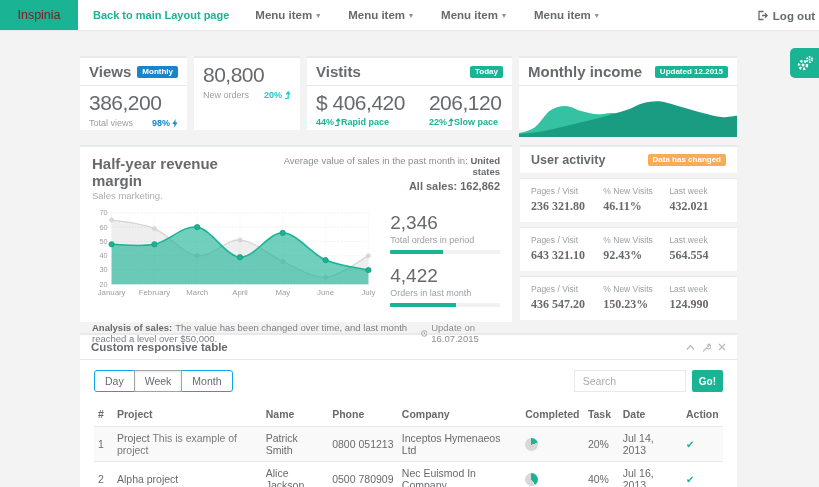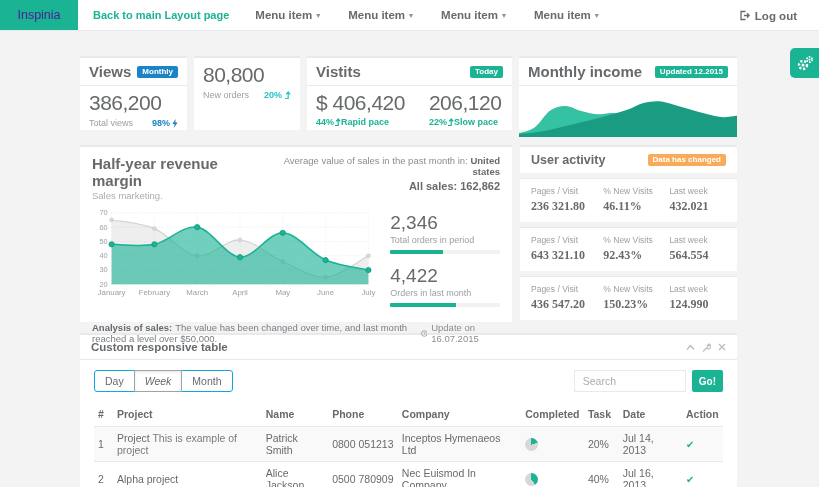--- a/index.html
+++ b/index.html
@@ -1,26 +1,26 @@
 <!DOCTYPE html>
 <html><head>
 <meta charset="utf-8">
 <style>
   * { margin:0; padding:0; box-sizing:border-box; }
   html,body { width:819px; height:487px; overflow:hidden; }
   body { background:#f3f3f4; font-family:"Liberation Sans","DejaVu Sans",sans-serif; color:#676a6c; }
 
   
   .navbar { height:31px; background:#fff; border-bottom:1px solid #e7eaec; display:flex; align-items:stretch; position:relative; }
-  .brand { width:78px; background:#1ab394; color:#4c1d95; font-size:12.5px; display:flex; align-items:center; justify-content:center; }
+  .brand { width:78px; background:#1ab394; color:#7f1d1d; font-size:12.5px; display:flex; align-items:center; justify-content:center; }
   .back-link { color:#1ab394; font-size:11px; font-weight:bold; display:flex; align-items:center; margin-left:15px; cursor:pointer; }
   .menu-items { display:flex; align-items:stretch; margin-left:12px; }
   .menu-item { font-size:11.5px; font-weight:bold; color:#676a6c; display:flex; align-items:center; padding:0 14px; cursor:pointer; }
   .caret { font-size:8px; color:#8d9195; margin-left:4px; }
-  .logout { position:absolute; right:22px; top:0; height:31px; display:flex; align-items:center; font-size:11.5px; font-weight:bold; color:#676a6c; cursor:pointer; }
+  .logout { position:absolute; right:4px; top:0; height:31px; display:flex; align-items:center; font-size:11.5px; font-weight:bold; color:#676a6c; cursor:pointer; }
   .logout svg { margin-right:5px; }
 
   
   .theme-btn { position:absolute; right:0; top:48px; width:29px; height:30px; background:#1ab394; border-radius:5px 0 0 5px; display:flex; align-items:center; justify-content:center; cursor:pointer; z-index:5; }
 
   
   .wrapper { margin:25px 82px 0 80px; width:657px; }
   .row1 { display:flex; gap:7px; }
   .row2 { display:flex; gap:8px; margin-top:15px; }
   .row3 { margin-top:11px; }
@@ -76,21 +76,21 @@
   .table-head { display:flex; align-items:center; justify-content:space-between; padding:6px 11px; border-bottom:1px solid #e7eaec; background:#fff; }
   .table-head h5 { font-size:11.5px; font-weight:bold; }
   .ibox-tools { display:flex; gap:7px; align-items:center; }
   .tool { cursor:pointer; display:flex; }
   .table-body { padding:10px 14px 12px; background:#fff; }
   .toolbar { display:flex; justify-content:space-between; align-items:center; margin-bottom:10px; }
   .btn-group { display:flex; }
   .btn-period { font-size:10.5px; color:#676a6c; background:#fff; border:1px solid #0ea5e9; padding:4px 10px; cursor:pointer; margin-left:-1px; font-family:inherit; }
   .btn-period:first-child { border-radius:3px 0 0 3px; margin-left:0; }
   .btn-period:last-child { border-radius:0 3px 3px 0; }
-  .btn-period.active { border-color:#9ea3a7; box-shadow:inset 0 1px 3px rgba(0,0,0,0.1); position:relative; z-index:1;font-style:italic; }
+  .btn-period.active { border-color:#9ea3a7; box-shadow:inset 0 1px 3px rgba(0,0,0,0.1); position:relative; z-index:1; }
   .search-wrap { display:flex; align-items:center; gap:6px; }
   .search-input { width:112px; height:22px; border:1px solid #e7eaec; padding:0 8px; font-size:10.5px; color:#676a6c; font-family:inherit; outline:none; }
   .search-input::placeholder { color:#a8abae; }
   .btn-go { background:#1ab394; color:#fff; border:none; font-size:10px; font-weight:bold; height:22px; padding:0 7px; border-radius:2px; cursor:pointer; font-family:inherit; }
 
   table.main { width:100%; border-collapse:collapse; font-size:10.5px; }
   table.main th { text-align:left; font-weight:bold; color:#676a6c; padding:6px 4px; border-bottom:1px solid #e7eaec; }
   table.main td { padding:5px 4px; border-top:1px solid #e7eaec; color:#676a6c; }
   table.main tbody tr:nth-child(odd) { background:#f9f9f9; }
   .pie { width:13px; height:13px; border-radius:50%; }

